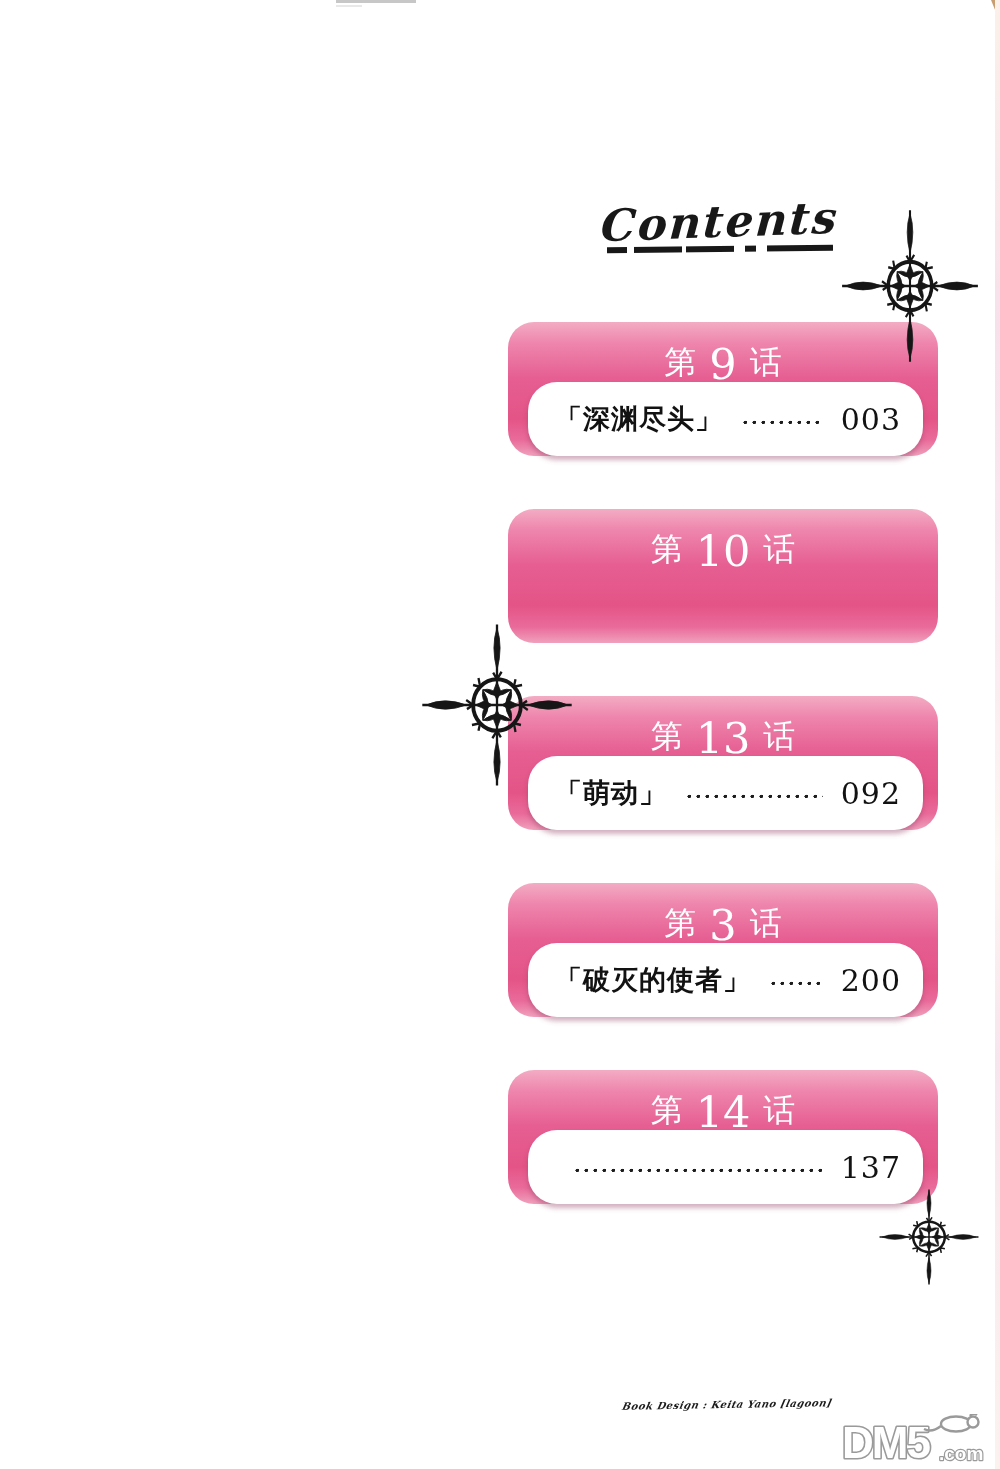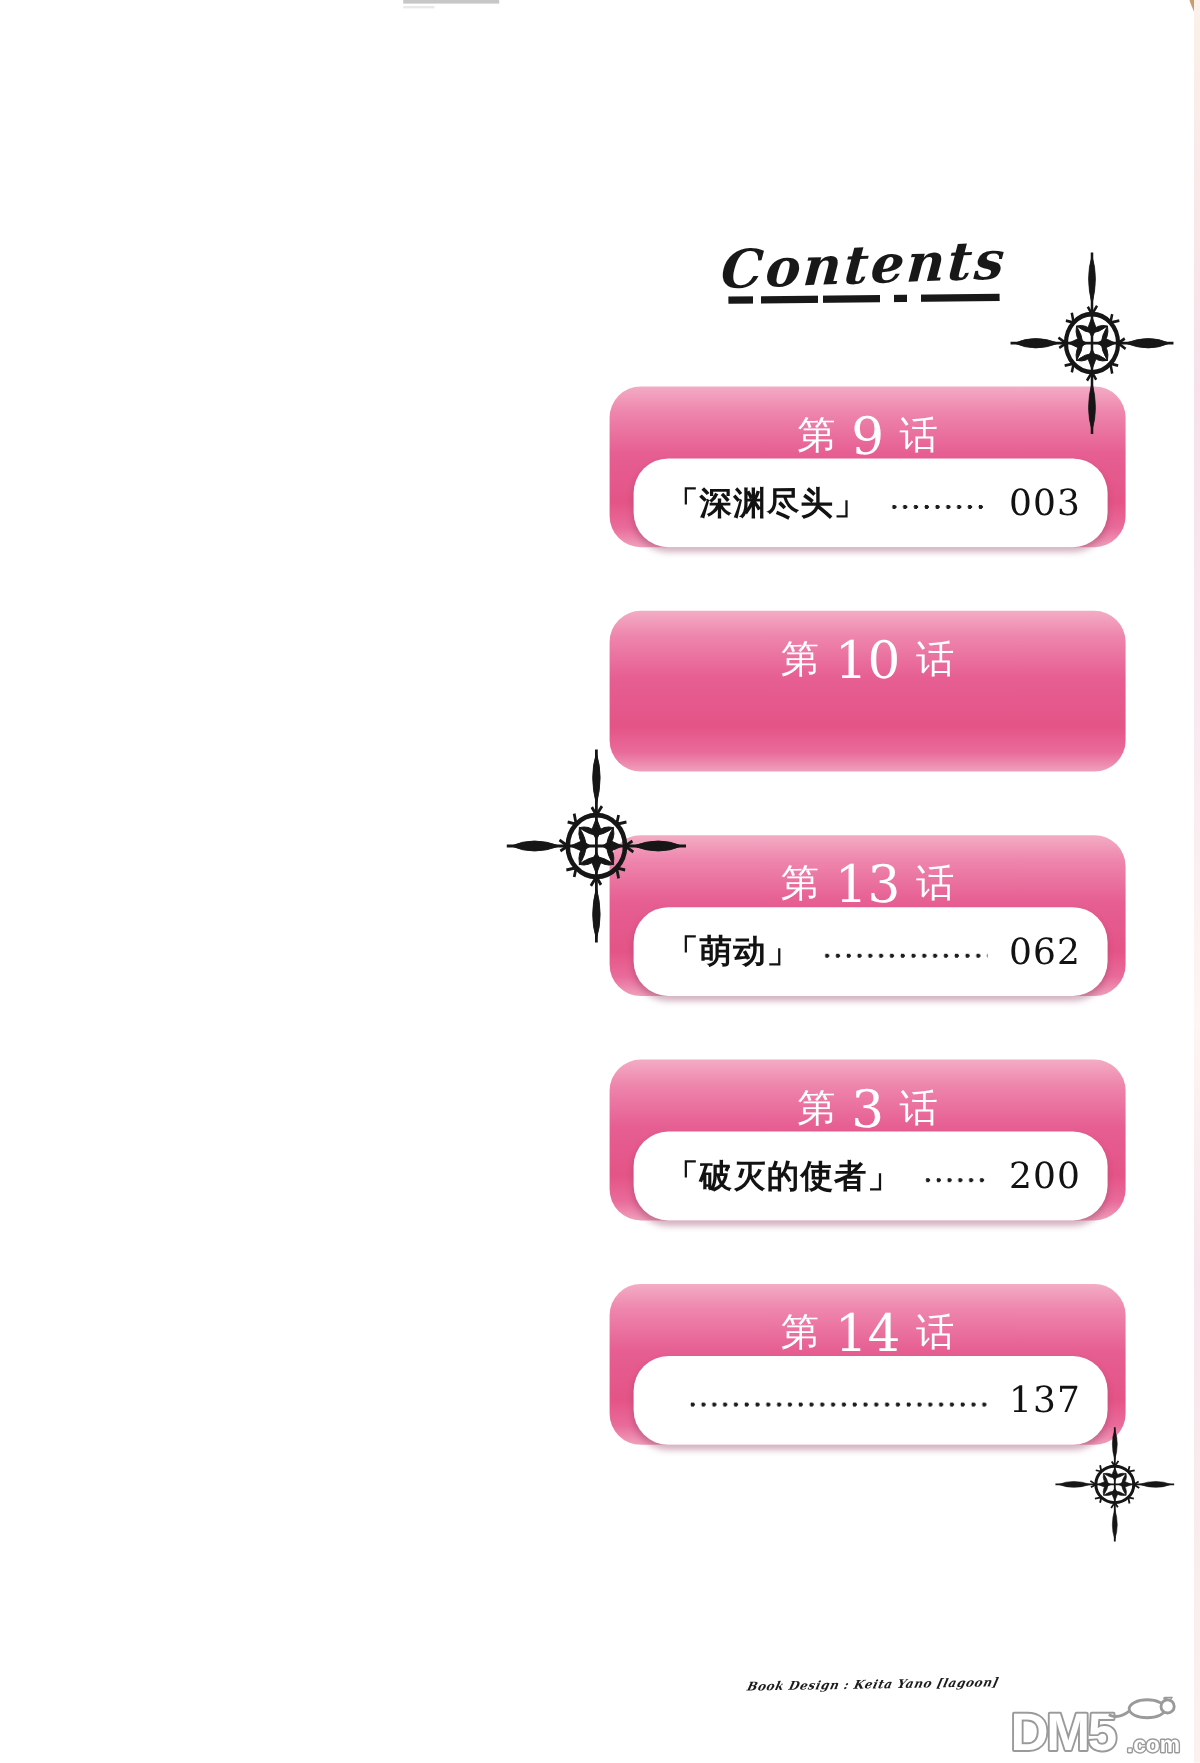--- a/index.html
+++ b/index.html
@@ -127,21 +127,21 @@
 
   <div class="card" style="top:696px">
     <div class="card-header">
       <span class="cjk">第</span>
       <span class="num">13</span>
       <span class="cjk">话</span>
     </div>
     <div class="card-pill">
       <span class="pill-title">「萌动」</span>
       <span class="leader"></span>
-      <span class="pill-page">062</span>
+      <span class="pill-page">092</span>
     </div>
   </div>
 
   <div class="card" style="top:883px">
     <div class="card-header">
       <span class="cjk">第</span>
       <span class="num">3</span>
       <span class="cjk">话</span>
     </div>
     <div class="card-pill">

